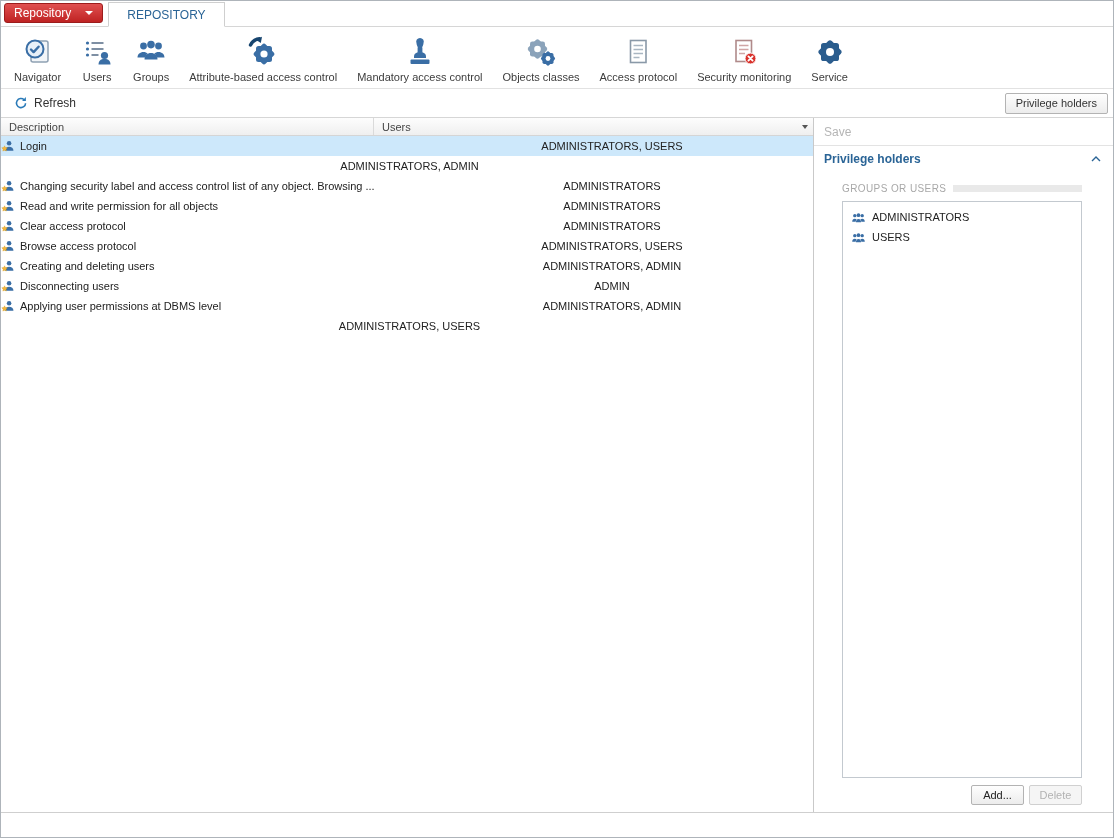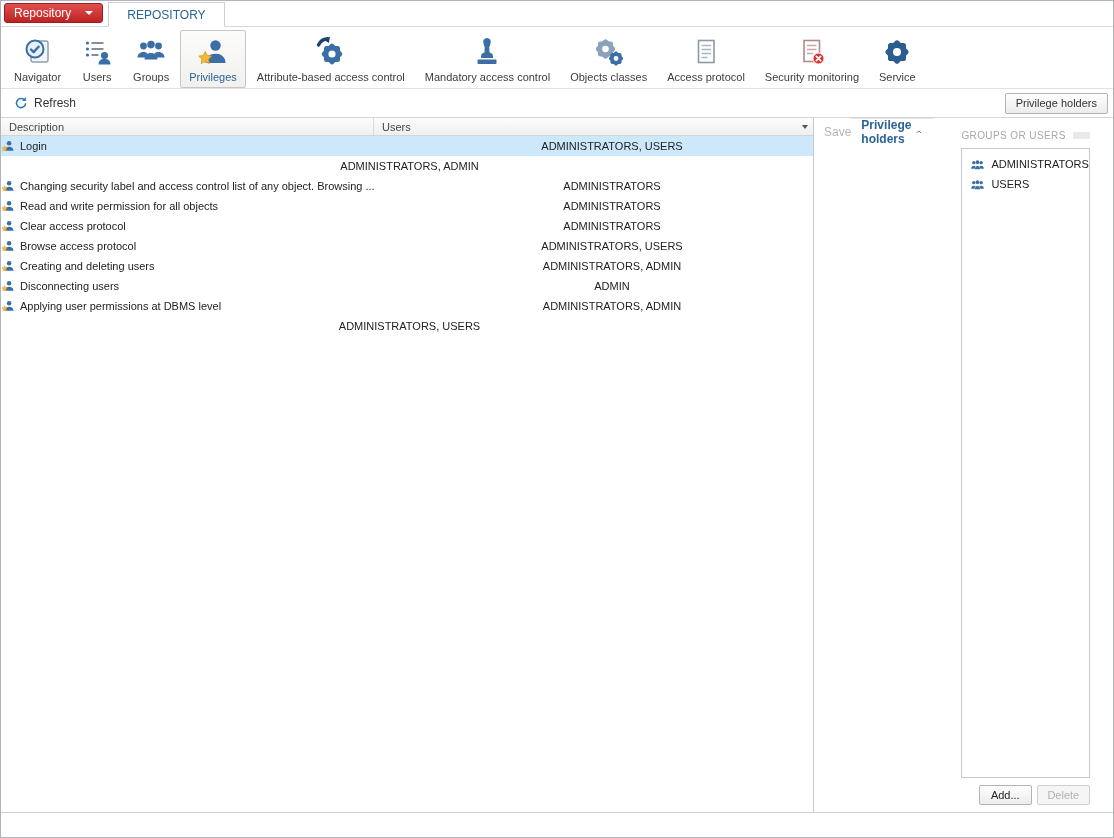--- a/index.html
+++ b/index.html
@@ -40,21 +40,21 @@
   .th.menu { width:16px; padding:0; justify-content:center; cursor:pointer; }
   .tri-dn { width:0; height:0; border-left:3.5px solid transparent; border-right:3.5px solid transparent; border-top:4px solid #555; }
   .tbody { flex:1; overflow:hidden; }
   .row { height:20px; display:flex; align-items:center; font-size:11px; color:#222; cursor:default; }
   .row.selected { background:#cde8fb; }
   .cell.desc { width:405px; display:flex; align-items:center; gap:5px; white-space:nowrap; overflow:hidden; }
   .cell.users { flex:1; padding-left:5px; white-space:nowrap; overflow:hidden;text-align:center; }
   .privicon { width:14px; height:14px; flex:0 0 auto; }
 
   
-  .side { flex:1; min-width:0; display:flex; }
+  .side { flex:1; min-width:0; display:flex; flex-direction:column; }
   .save-row { height:27px; flex:0 0 27px; display:flex; align-items:center; padding-left:10px; font-size:12px; color:#b5b5b5; cursor:default; }
   .acc-header { height:26px; flex:0 0 26px; display:flex; align-items:center; justify-content:space-between;
                 padding:0 12px 0 10px; border-top:1px solid #e3e3e3; color:#2a6496; font-size:12px; font-weight:bold; cursor:pointer; }
   .acc-body { flex:1; min-height:0; display:flex; flex-direction:column; padding:12px 31px 5px 28px; }
   .group-label { display:flex; align-items:center; gap:7px; font-size:10px; color:#a8a8a8; letter-spacing:.4px; margin-bottom:7px; }
   .group-label .bar { flex:1; height:7px; background:#e9e9e9; }
   .listbox { flex:1; min-height:0; border:1px solid #c3c9cf; background:#fff; padding:5px 0; overflow:hidden; }
   .member { height:20px; display:flex; align-items:center; gap:6px; padding-left:8px; font-size:11px; color:#222; cursor:pointer; }
   .member svg { width:15px; height:13px; flex:0 0 auto; }
   .btnrow { flex:0 0 auto; display:flex; justify-content:flex-end; gap:5px; padding:7px 0 2px; }
@@ -115,32 +115,20 @@
             <circle cx="8.5" cy="10" r="3.4"></circle>
             <circle cx="23.5" cy="10" r="3.4"></circle>
             <circle cx="16" cy="8.6" r="3.8"></circle>
             <path d="M2.5 21.5c0-3.4 2.5-5.6 6-5.6 1.7 0 3.2.6 4.2 1.6-1.4 1.1-2.2 2.6-2.2 4z"></path>
             <path d="M29.5 21.5c0-3.4-2.5-5.6-6-5.6-1.7 0-3.2.6-4.2 1.6 1.4 1.1 2.2 2.6 2.2 4z"></path>
             <path d="M9.5 23.5c0-4 2.8-6.4 6.5-6.4s6.5 2.4 6.5 6.4z"></path>
           </svg>
         </span>
       <span>Groups</span>
     </div>
-    <div class="ritem selected">
-      <span>
-          <svg viewBox="0 0 32 32">
-            <g fill="#3a6ea5">
-              <circle cx="18.5" cy="9.5" r="5.2"></circle>
-              <path d="M8.5 27c0-6 4.4-9.3 10-9.3s10 3.3 10 9.3z"></path>
-            </g>
-            <path d="M8.2 15.5l2 4 4.4.6-3.2 3.1.8 4.4-4-2.1-4 2.1.8-4.4-3.2-3.1 4.4-.6z" fill="#f6b73c" stroke="#d29a1e" stroke-width="0.8"></path>
-          </svg>
-        </span>
-      <span>Privileges</span>
-    </div>
     <div class="ritem">
       <span>
           <svg viewBox="0 0 32 32">
             <g transform="translate(17 18)">
               <rect x="-8" y="-8" width="16" height="16" rx="2.5" fill="#3a6ea5"></rect>
               <rect x="-8" y="-8" width="16" height="16" rx="2.5" fill="#3a6ea5" transform="rotate(45)"></rect>
               <circle r="3.6" fill="#fff"></circle>
             </g>
             <path d="M3.5 9A11 11 0 0 1 12.5 2.8" fill="none" stroke="#17456f" stroke-width="3.4" stroke-linecap="round"></path>
             <path d="M15 .7l-1.2 6.4-5.3-3.6z" fill="#17456f"></path>

